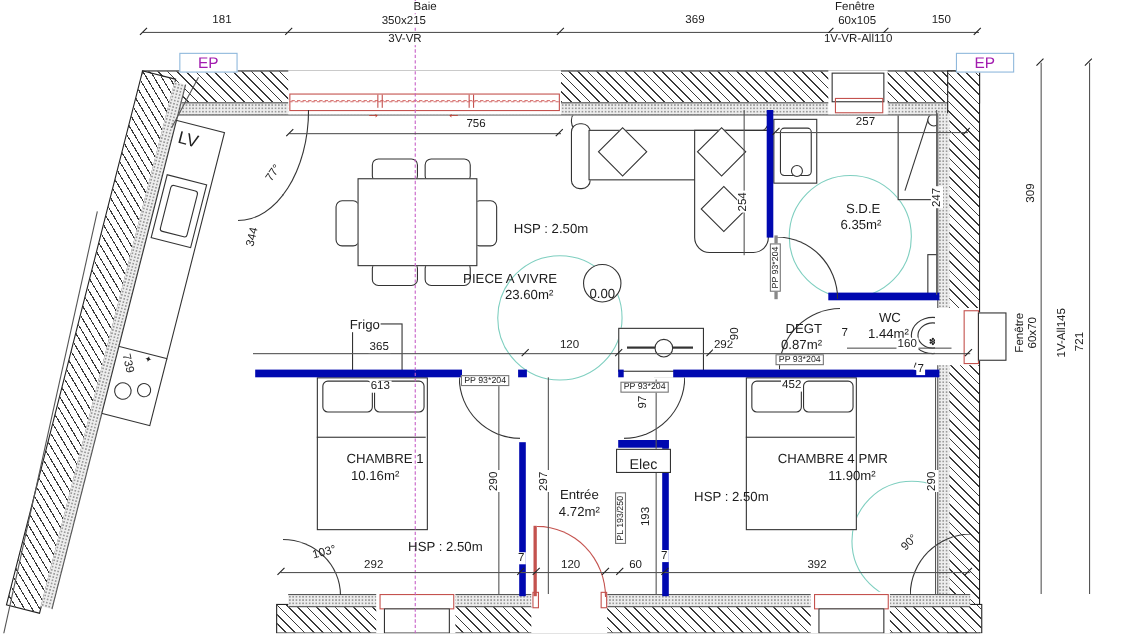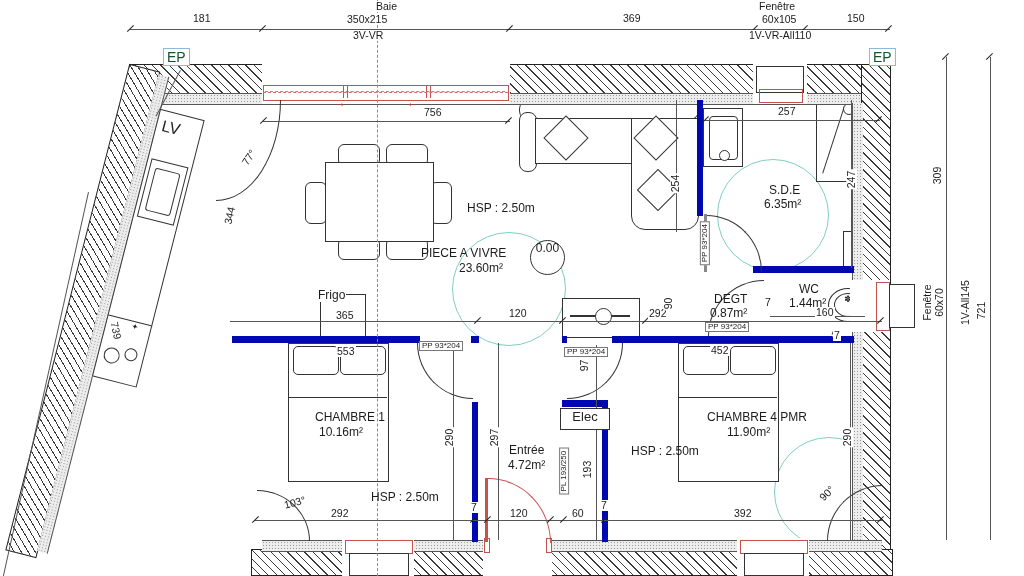--- a/index.html
+++ b/index.html
@@ -16,23 +16,23 @@
   .furn{position:absolute;border:1.3px solid #333;background:#fff}
   .thin{position:absolute;background:#555}
   .tick{position:absolute;width:9px;height:1.2px;background:#222;transform:rotate(-45deg)}
   .lbl{position:absolute;font-size:10.5px;line-height:1.05;color:#1c1c1c;background:#fff;
        padding:0 1px;white-space:nowrap}
   .room{font-size:12px;background:transparent}
   .tag{font-size:8px;border:1px solid #777;background:#fff;padding:0 2px}
   .arc{position:absolute;border:0 solid #333;background:transparent}
   .redarc{border-color:#c4524e !important}
   .cyan{position:absolute;border:1.2px solid #7fcfc0;border-radius:50%}
-  .ep{position:absolute;font-size:14px;color:#14532d;border:1px solid #8fb8dc;background:#fff;
-      padding:0 3px;line-height:16px}
-  .ctr{display:flex;align-items:flex-start;justify-content:center}
+  .ep{position:absolute;font-size:14px;color:#a21caf;border:1px solid #8fb8dc;background:#fff;
+      padding:0 16px;line-height:16px}
+  .ctr{display:flex;align-items:flex-end;justify-content:center}
 </style>
 </head>
 <body>
 
 <div class="sheet">
 
   <div class="cyan" style="left:452px;top:232px;width:112px;height:112px"></div>
   <div class="cyan" style="left:717px;top:159px;width:110px;height:110px"></div>
   <div class="cyan" style="left:774px;top:437px;width:108px;height:108px"></div>
 
@@ -243,21 +243,21 @@
 
   <div class="lbl room" style="left:713px;top:293px">DEGT</div>
   <div class="lbl room" style="left:709px;top:307px">0.87m²</div>
   <div class="lbl" style="left:764px;top:297px">7</div>
   <div class="lbl tag" style="left:705px;top:322px">PP 93*204</div>
   <div class="lbl room" style="left:798px;top:283px">WC</div>
   <div class="lbl room" style="left:788px;top:297px">1.44m²</div>
   <div class="lbl" style="left:815px;top:307px">160</div>
   <div class="lbl" style="left:832px;top:328px;transform:rotate(-70deg)">7</div>
 
-  <div class="lbl" style="left:336px;top:346px">553</div>
+  <div class="lbl" style="left:336px;top:346px">613</div>
   <div class="lbl tag" style="left:419px;top:341px">PP 93*204</div>
   <div class="lbl room" style="left:314px;top:411px">CHAMBRE 1</div>
   <div class="lbl room" style="left:318px;top:426px">10.16m²</div>
   <div class="lbl" style="left:440px;top:432px;transform:rotate(-90deg)">290</div>
   <div class="lbl" style="left:485px;top:432px;transform:rotate(-90deg)">297</div>
   <div class="lbl room" style="left:370px;top:491px">HSP : 2.50m</div>
   <div class="lbl" style="left:283px;top:497px;transform:rotate(-15deg);background:transparent">103°</div>
   <div class="lbl" style="left:330px;top:508px">292</div>
   <div class="lbl" style="left:470px;top:502px">7</div>
 
@@ -270,19 +270,19 @@
   <div class="lbl room" style="left:507px;top:459px">4.72m²</div>
   <div class="lbl tag" style="left:541px;top:466px;transform:rotate(-90deg)">PL 193/250</div>
   <div class="lbl" style="left:578px;top:464px;transform:rotate(-90deg)">193</div>
   <div class="lbl" style="left:509px;top:508px">120</div>
   <div class="lbl" style="left:571px;top:508px">60</div>
   <div class="lbl" style="left:600px;top:500px">7</div>
 
   <div class="lbl" style="left:710px;top:345px">452</div>
   <div class="lbl" style="left:833px;top:330px">7</div>
   <div class="lbl room" style="left:706px;top:411px">CHAMBRE 4 PMR</div>
-  <div class="lbl room" style="left:726px;top:426px">11.90m²</div>
+  <div class="lbl room" style="left:752px;top:426px">11.90m²</div>
   <div class="lbl room" style="left:630px;top:445px">HSP : 2.50m</div>
   <div class="lbl" style="left:838px;top:432px;transform:rotate(-90deg)">290</div>
   <div class="lbl" style="left:818px;top:488px;transform:rotate(-45deg);background:transparent">90°</div>
   <div class="lbl" style="left:733px;top:508px">392</div>
 
 </div>
 
 </body></html>

